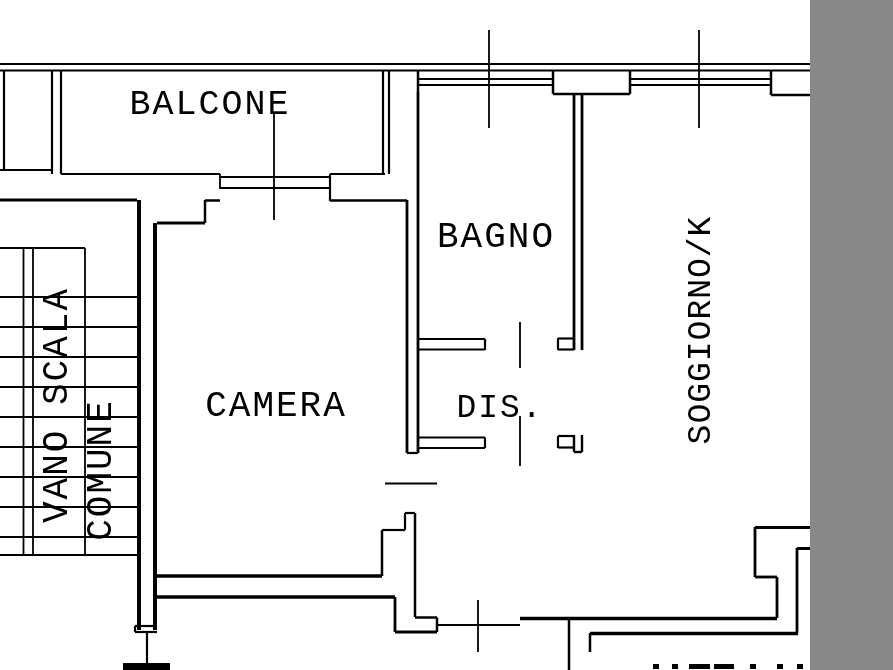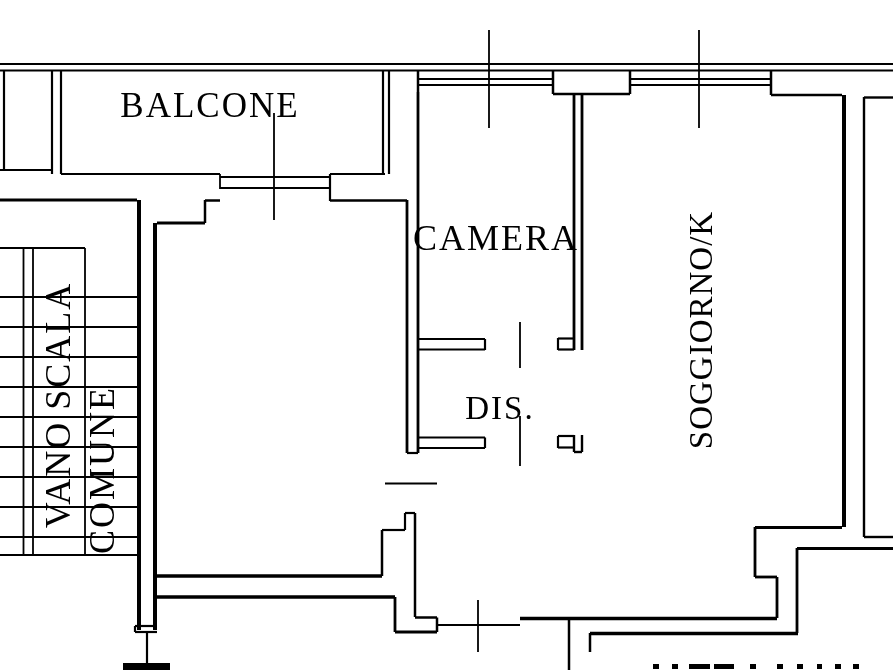--- a/index.html
+++ b/index.html
@@ -1,21 +1,21 @@
 <!DOCTYPE html>
 <html><head>
 <meta charset="utf-8">
 <style>
   html,body{margin:0;padding:0;background:#888;}
   .plan{
     position:relative;
-    width:893px;height:670px;
+    width:810px;height:670px;
     background:#ffffff;
     overflow:hidden;
-    font-family:Liberation Serif, serif;
+    font-family:Liberation Mono, monospace;
   }
   .plan svg{position:absolute;left:0;top:0;}
   .lbl{
     position:absolute;
     transform:translate(-50%,-50%);
     color:#000;
     font-size:36px;
     letter-spacing:2px;
     white-space:nowrap;
     line-height:1;
@@ -144,22 +144,23 @@
         <rect x="777" y="664" width="6" height="5" fill="#000000"></rect>
         <rect x="797" y="664" width="6" height="5" fill="#000000"></rect>
         <rect x="817" y="664" width="5" height="5" fill="#000000"></rect>
         <rect x="835" y="664" width="6" height="5" fill="#000000"></rect>
         <rect x="853" y="664" width="6" height="5" fill="#000000"></rect>
       </g>
   </svg>
 
   <div class="lbl" style="left:210px;top:105px;font-size:35px">BALCONE</div>
 
-  <div class="lbl" style="left:496px;top:238px">CAMERA</div>
+  <div class="lbl" style="left:496px;top:238px">BAGNO</div>
 
+  <div class="lbl" style="left:276px;top:407px">CAMERA</div>
 
   <div class="lbl small" style="left:500px;top:408px">DIS.</div>
 
   <div class="lbl rot small" style="left:701px;top:330px;letter-spacing:1px">SOGGIORNO/K</div>
 
   <div class="lbl rot" style="left:58px;top:405px">VANO SCALA</div>
 
   <div class="lbl rot" style="left:102px;top:470px">COMUNE</div>
 
 </div>

